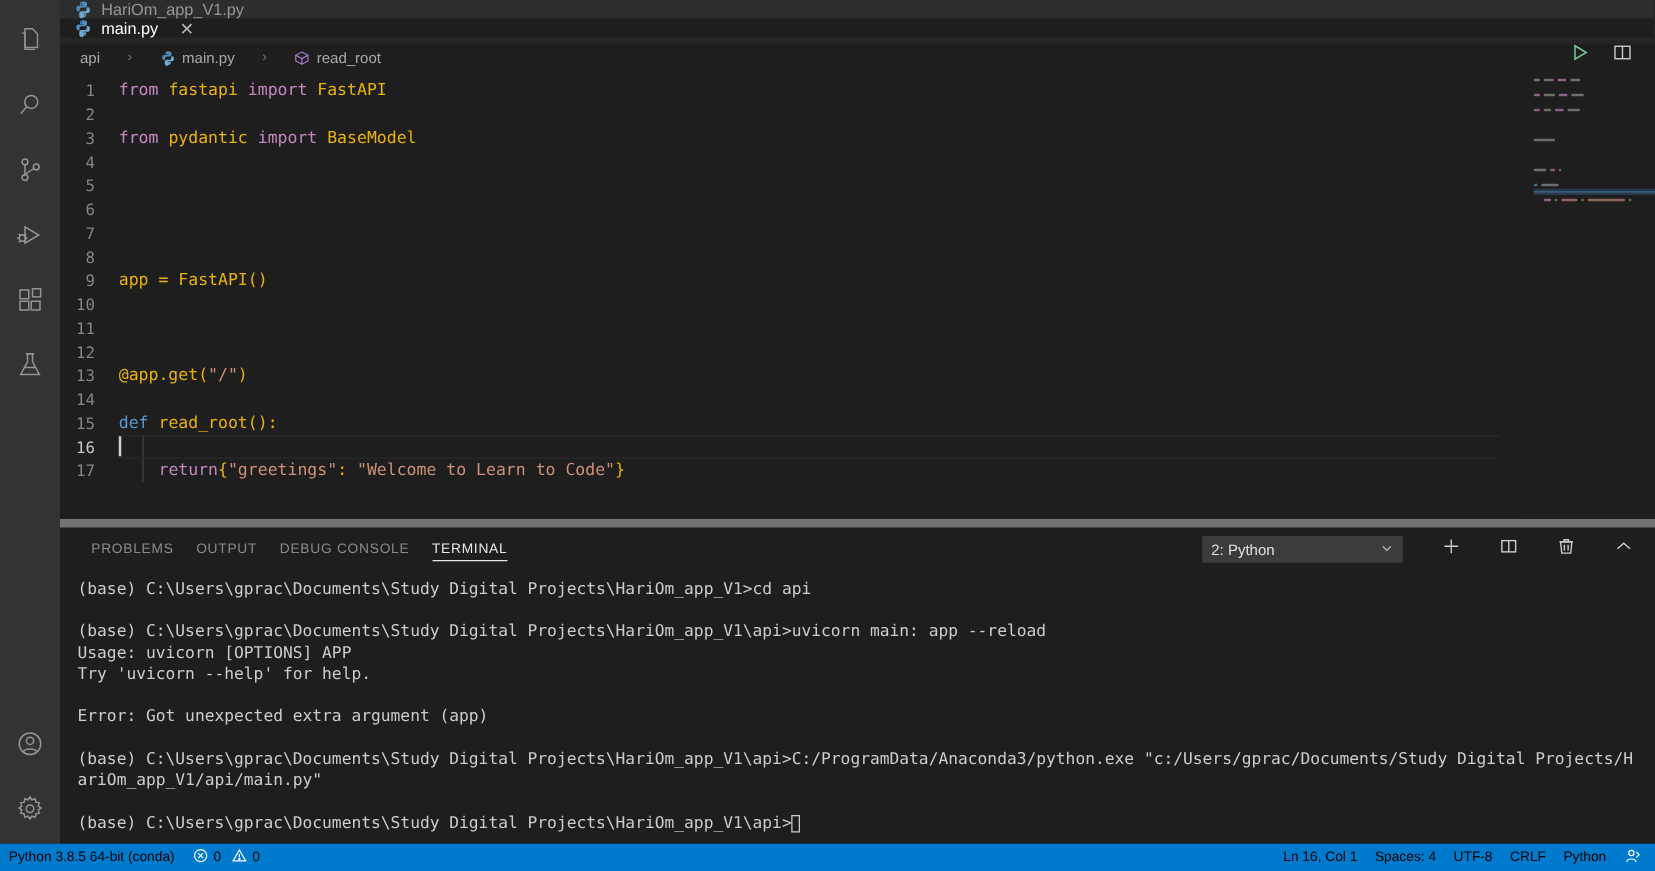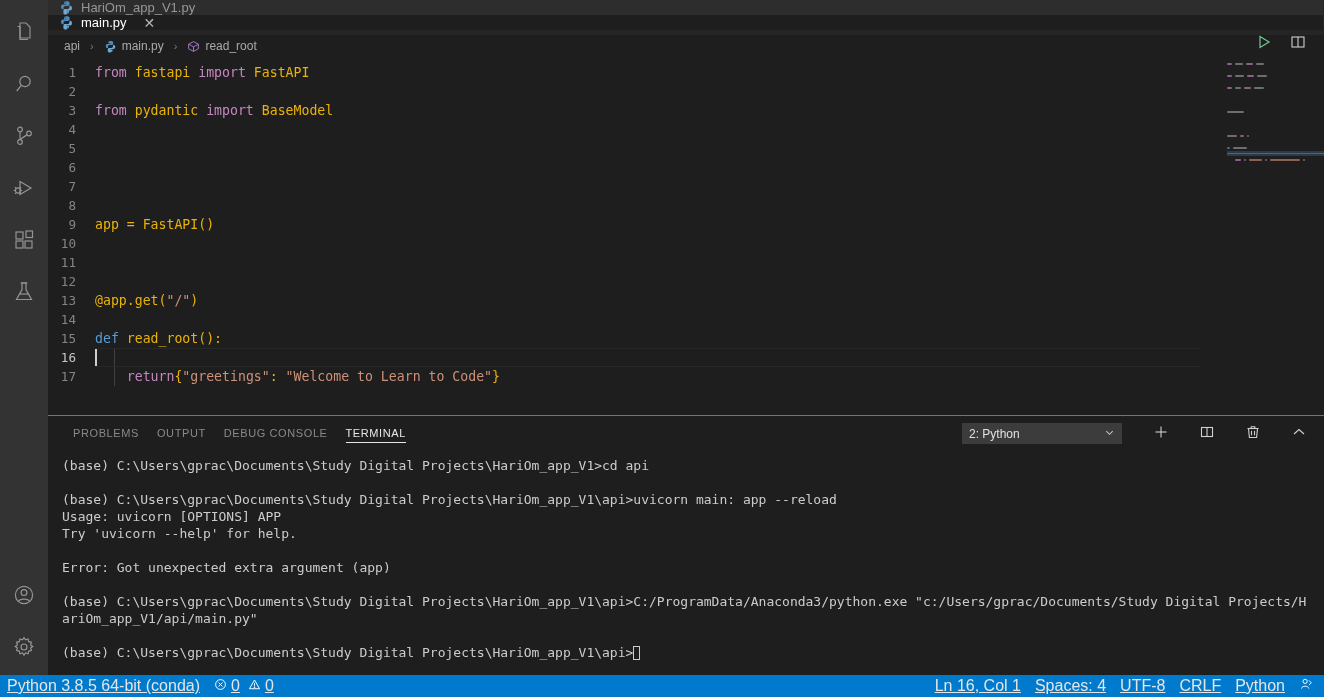--- a/index.html
+++ b/index.html
@@ -45,21 +45,21 @@
   .tab .pyicon { width:15px; height:15px; display:block; }
   .tabbar-actions {
     margin-left:auto; display:flex; align-items:center; gap:6px;
     padding-right:12px;
   }
   .tb-btn { width:28px; height:28px; display:flex; align-items:center; justify-content:center; }
 
   
   .breadcrumbs {
     height:22px; background:#1e1e1e; display:flex; align-items:center;
-    padding-left:16px; gap:8px; font-size:12px; color:#a9a9a9; flex-shrink:0;
+    padding-left:16px; gap:20px; font-size:12px; color:#a9a9a9; flex-shrink:0;
   }
   .bc-item { display:flex; align-items:center; gap:5px; }
   .bc-sep { color:#7a7a7a; font-size:11px; padding:0 2px; }
   .bc-sym { width:13px; height:13px; display:block; }
 
   
   .editor {
     flex:1; position:relative; background:#1e1e1e; overflow:hidden;
     display:flex; min-height:0;
   }
@@ -99,21 +99,21 @@
     padding-top:5px;
   }
   .mm-line { height:4px; margin:0 0 2px 10px; display:flex; gap:3px; }
   .mm-seg { height:2px; margin-top:1px; border-radius:1px; }
   .mm-cur { position:absolute; left:0; right:0; height:5px; background:#2a3a4a; }
   .mm-rule { position:absolute; left:0; right:0; height:1px; background:#3a6b8a; }
 
   
   .panel {
     height:260px; background:#1e1e1e; flex-shrink:0; display:flex; flex-direction:column;
-    border-top:1px solid #737373;
+    border-top:7px solid #737373;
   }
   .panel-header {
     height:35px; display:flex; align-items:center; padding:0 10px 0 16px; flex-shrink:0;
   }
   .ptab {
     font-size:11px; letter-spacing:.6px; color:#8a8a8a; text-transform:uppercase;
     padding:0 9px; height:35px; line-height:35px; position:relative; white-space:nowrap;
   }
   .ptab.active { color:#e7e7e7; }
   .ptab.active::after {
@@ -133,21 +133,21 @@
   }
   .tline { height:17px; white-space:pre; }
   .tcursor {
     display:inline-block; width:7px; height:14px; border:1px solid #cccccc;
     vertical-align:text-bottom; background:transparent;
   }
 
   
   .statusbar {
     height:22px; background:#007acc; display:flex; align-items:center;
-    font-size:16px; color:#e5e5e5; flex-shrink:0; padding:0 4px 0 0;text-decoration:underline;
+    font-size:11px; color:#000000; flex-shrink:0; padding:0 4px 0 0;
   }
   .sb-item { padding:0 7px; height:22px; display:flex; align-items:center; gap:4px; white-space:nowrap; }
   .sb-right { margin-left:auto; display:flex; align-items:center; }
 </style>
 </head>
 <body>
 
 <div class="app">
   <div class="body-row">
 

